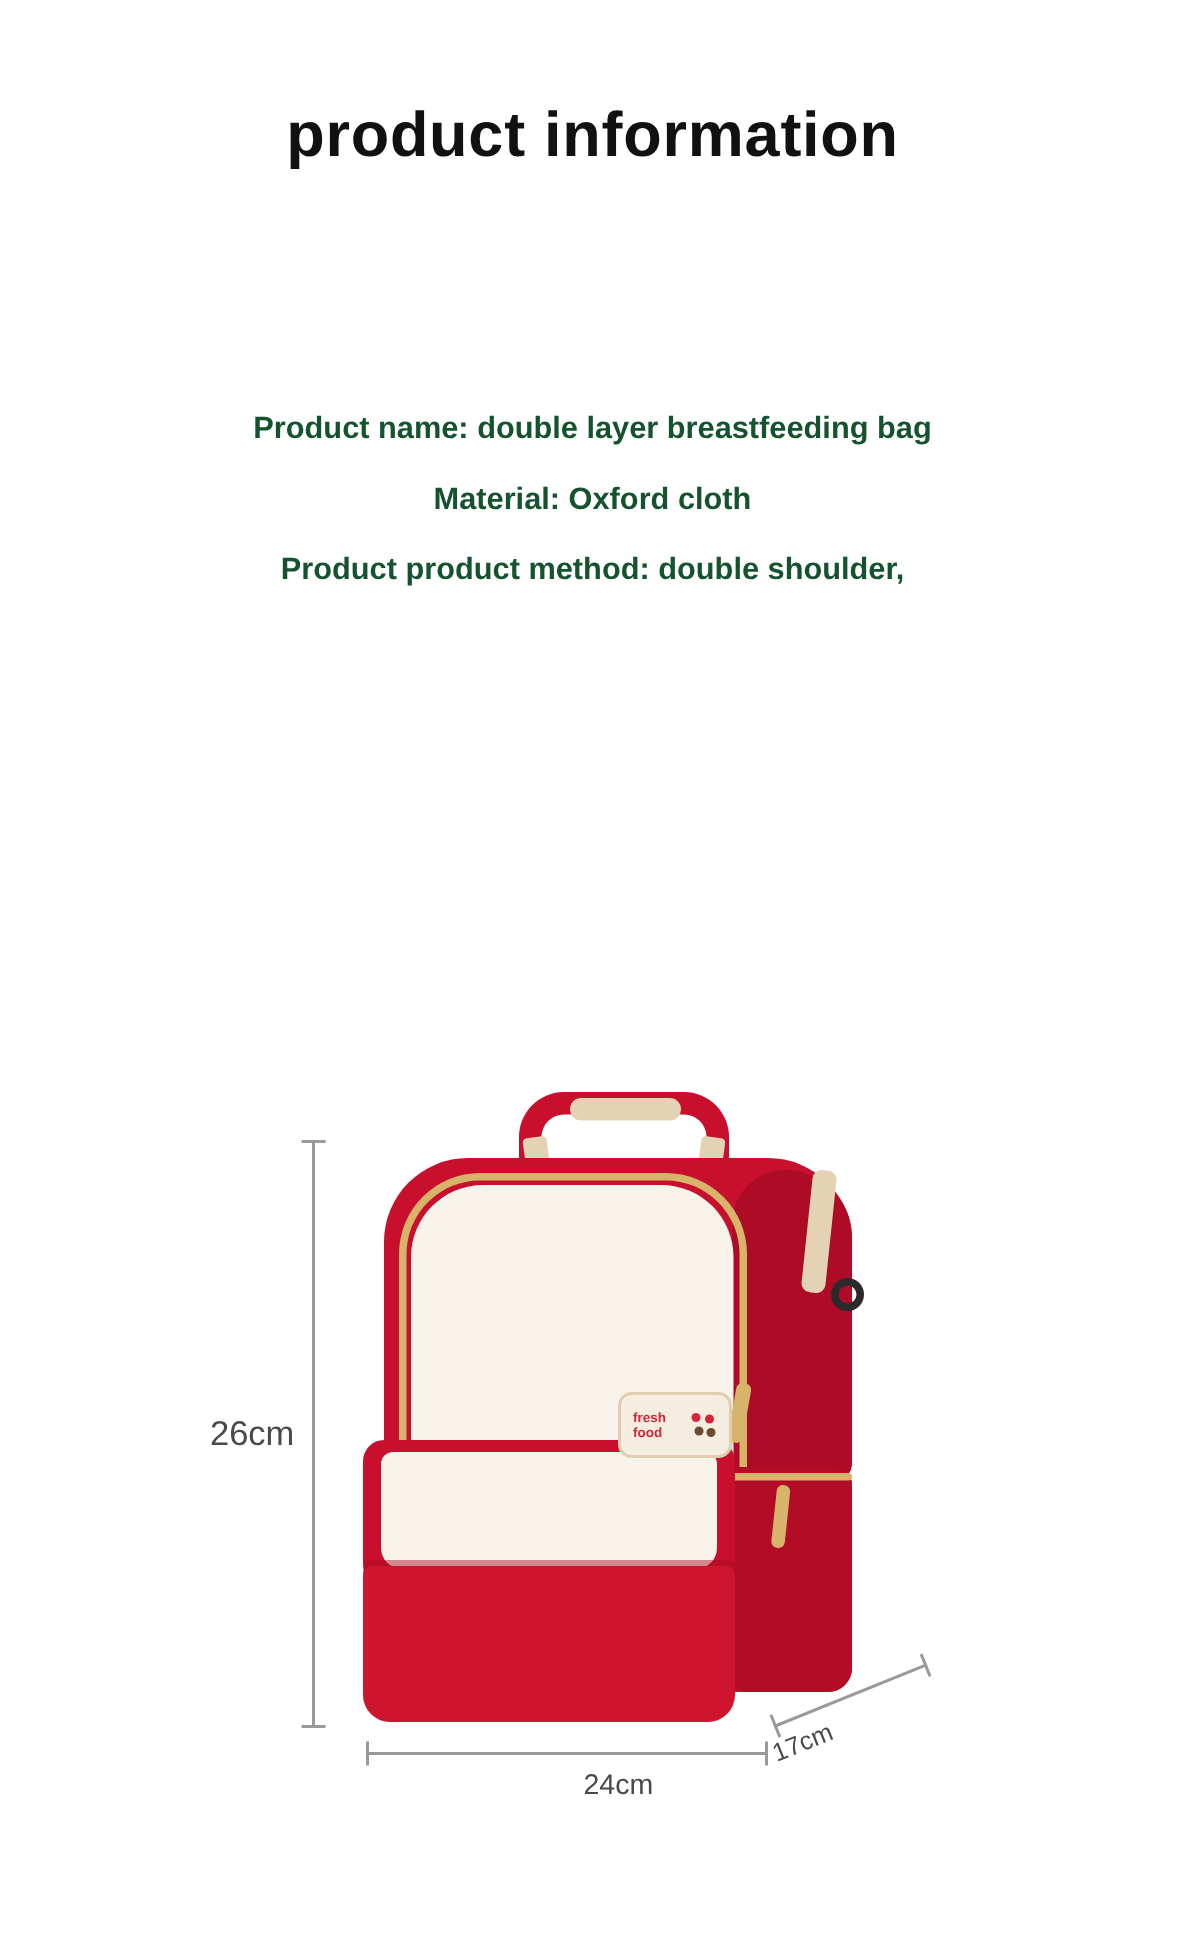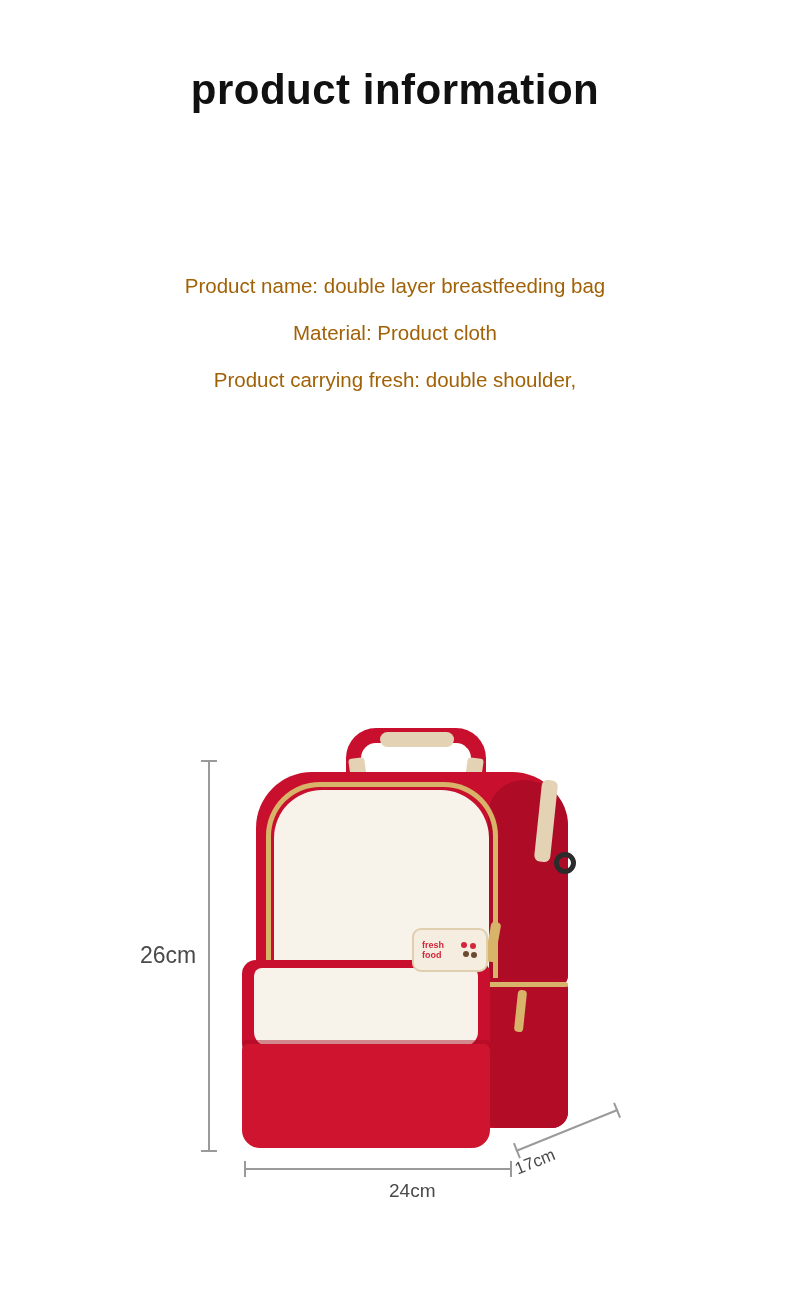--- a/index.html
+++ b/index.html
@@ -32,22 +32,22 @@
   }
   .specs {
     position: absolute;
     top: 262px;
     left: 0;
     width: 790px;
     text-align: center;
   }
   .spec-line {
     font-size: 20.5px;
-    font-weight: normal;
-    color: #a16207;
+    font-weight: bold;
+    color: #14532d;
     line-height: 47px;
     white-space: nowrap;
   }
   
   .product-area {
     position: absolute;
     left: 0;
     top: 690px;
     width: 790px;
     height: 560px;
@@ -372,22 +372,22 @@
 </style>
 </head>
 <body>
 
 <div class="page">
 
   <div class="title">product information</div>
 
   <div class="specs">
     <div class="spec-line">Product name: double layer breastfeeding bag</div>
-    <div class="spec-line">Material: Product cloth</div>
-    <div class="spec-line">Product carrying fresh: double shoulder,</div>
+    <div class="spec-line">Material: Oxford cloth</div>
+    <div class="spec-line">Product product method: double shoulder,</div>
   </div>
 
   <div class="product-area">
 
     <div class="bag">
       <div class="handle-outer"></div>
       <div class="handle-grip"></div>
       <div class="handle-tab-l"></div>
       <div class="handle-tab-r"></div>
 

